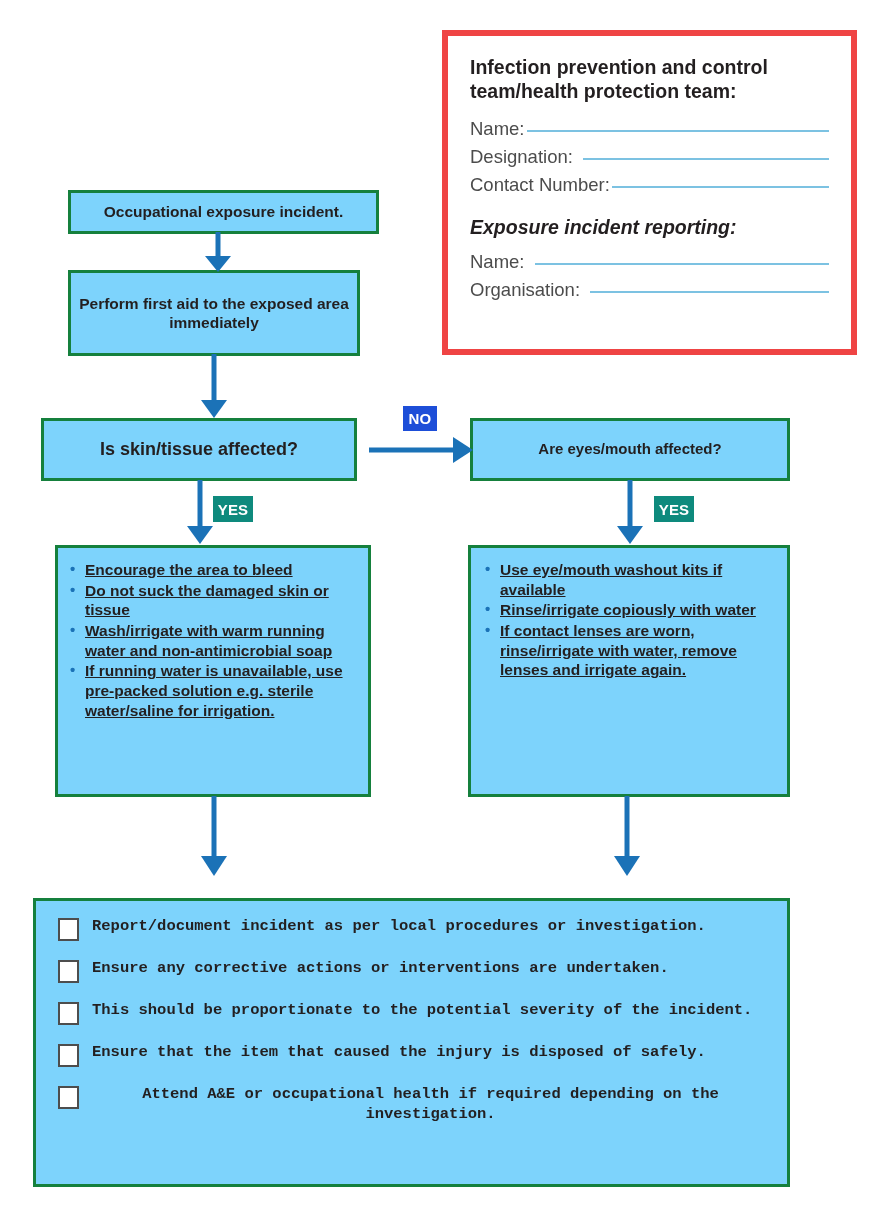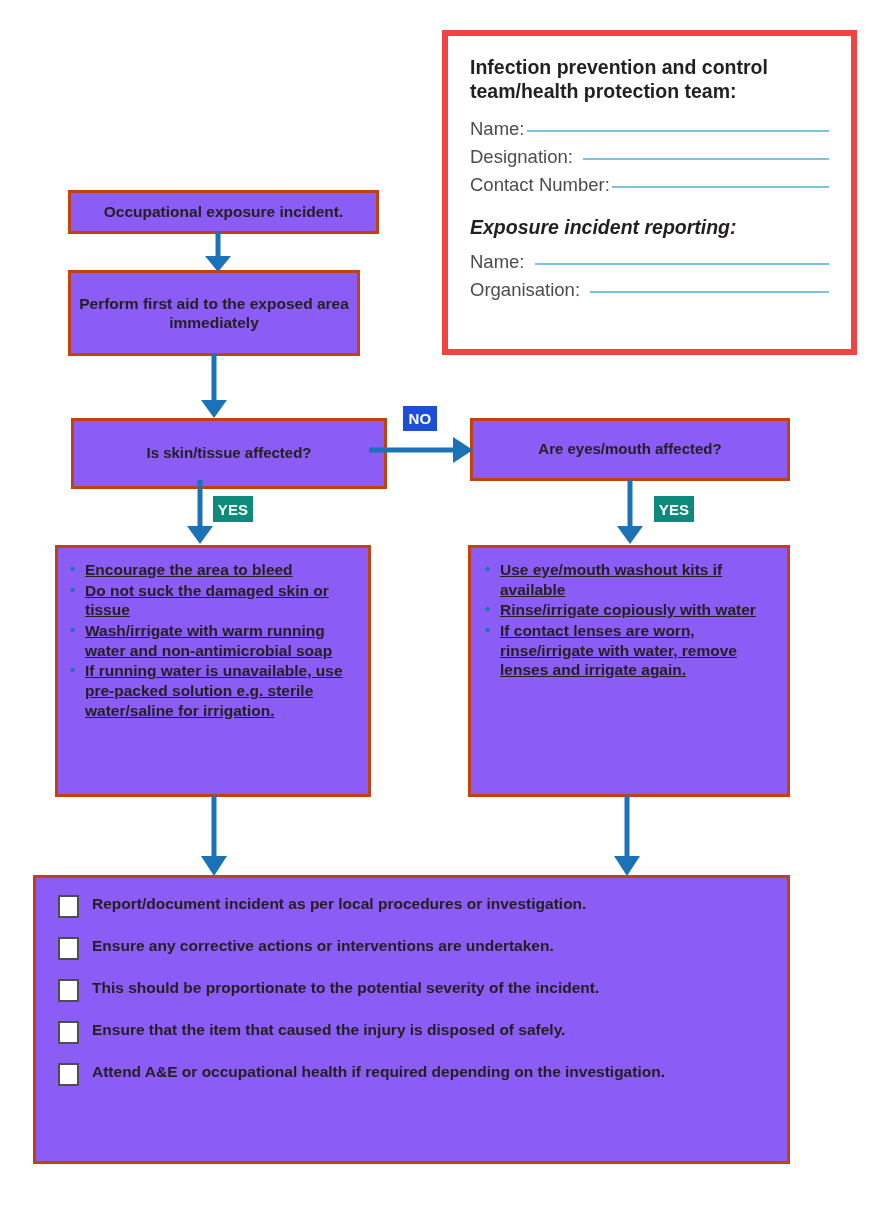--- a/index.html
+++ b/index.html
@@ -12,66 +12,67 @@
     height: 1206px;
     position: relative;
     font-family: "Liberation Sans", sans-serif;
     -webkit-font-smoothing: antialiased;
   }
 
   
   .flowbox {
     position: absolute;
     box-sizing: border-box;
-    background: #8b5cf6;
-    border: 3px solid #c2410c;
+    background: #7dd3fc;
+    border: 3px solid #15803d;
     color: #231f20;
     font-weight: bold;
     display: flex;
     align-items: center;
     justify-content: center;
     text-align: center;
     line-height: 1.25;
   }
 
   
   #node-start {
     left: 68px; top: 190px; width: 311px; height: 44px;
     font-size: 15.5px;
   }
   #node-firstaid {
     left: 68px; top: 270px; width: 292px; height: 86px;
     font-size: 15.5px;
   }
   #node-skin {
-    left: 71px; top: 418px; width: 316px; height: 71px;
-    font-size: 15px;
+    left: 41px; top: 418px; width: 316px; height: 63px;
+    font-size: 18px;
   }
   #node-eyes {
     left: 470px; top: 418px; width: 320px; height: 63px;
     font-size: 15px;
   }
   #node-skin-actions {
     left: 55px; top: 545px; width: 316px; height: 252px;
     align-items: flex-start; justify-content: flex-start;
     text-align: left;
     padding: 12px 10px 10px 12px;
   }
   #node-eyes-actions {
     left: 468px; top: 545px; width: 322px; height: 252px;
     align-items: flex-start; justify-content: flex-start;
     text-align: left;
     padding: 12px 10px 10px 14px;
   }
   #node-checklist {
-    left: 33px; top: 875px; width: 757px; height: 289px;
+    left: 33px; top: 898px; width: 757px; height: 289px;
     align-items: flex-start; justify-content: flex-start;
     text-align: left;
     padding: 16px 18px 12px 22px;
     flex-direction: column;
+    font-family: Liberation Mono, monospace;
   }
 
   
   ul.bullets {
     margin: 0;
     padding: 0;
     list-style: none;
     font-size: 15.5px;
     font-weight: bold;
     line-height: 1.27;
@@ -91,21 +92,21 @@
     color: #1b72b7;
     font-size: 15px;
   }
 
   
   .check-row {
     display: flex;
     align-items: flex-start;
     margin-bottom: 18px;
   }
-  .check-row:last-child { margin-bottom: 0; }
+  .check-row:last-child { margin-bottom: 0; text-align: center; }
   .checkbox {
     flex: 0 0 auto;
     width: 21px;
     height: 23px;
     box-sizing: border-box;
     background: #ffffff;
     border: 2px solid #4d4d4d;
     margin-right: 13px;
     margin-top: 1px;
   }

